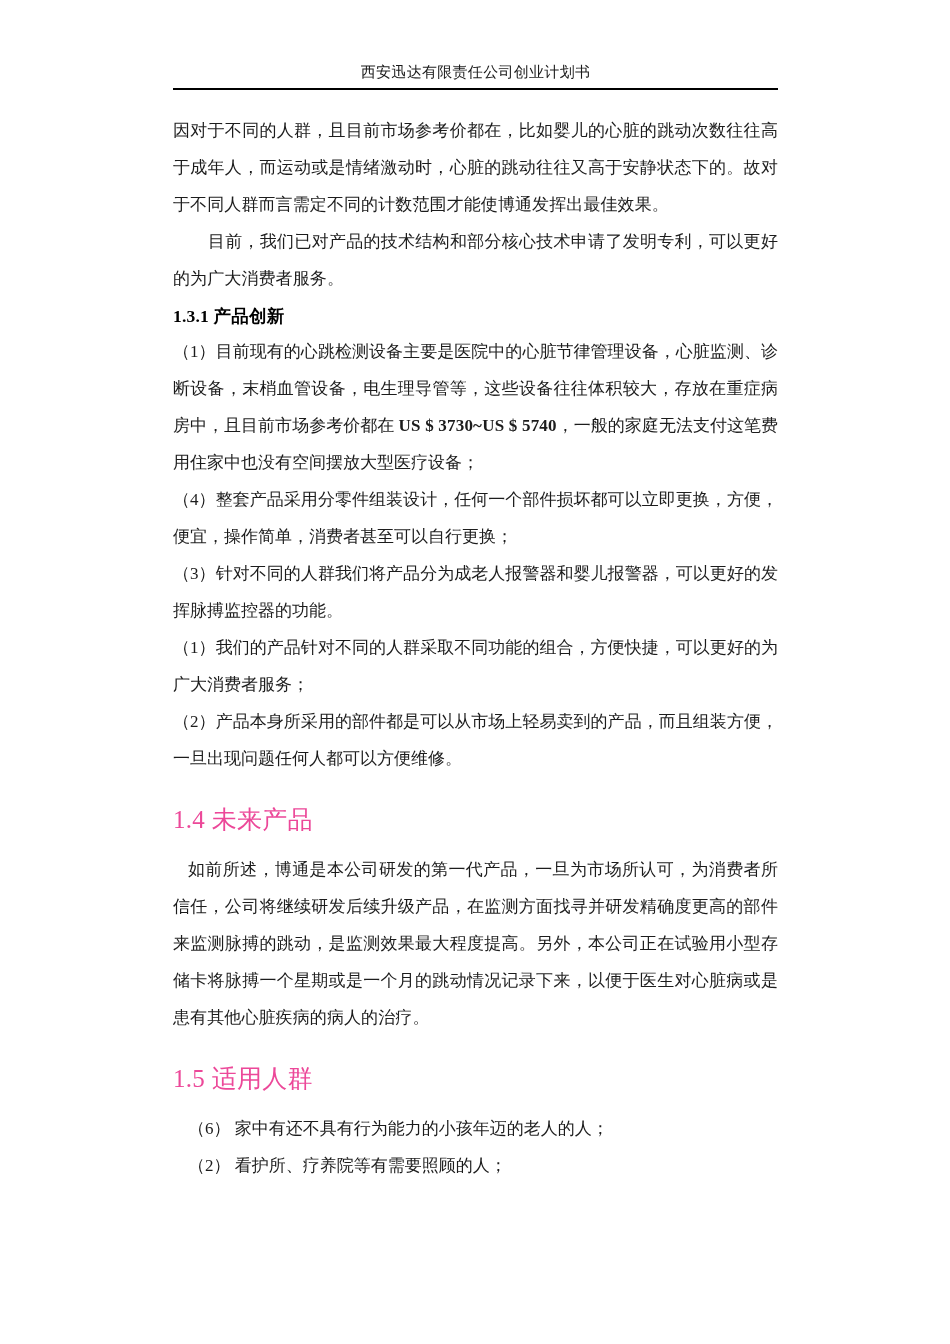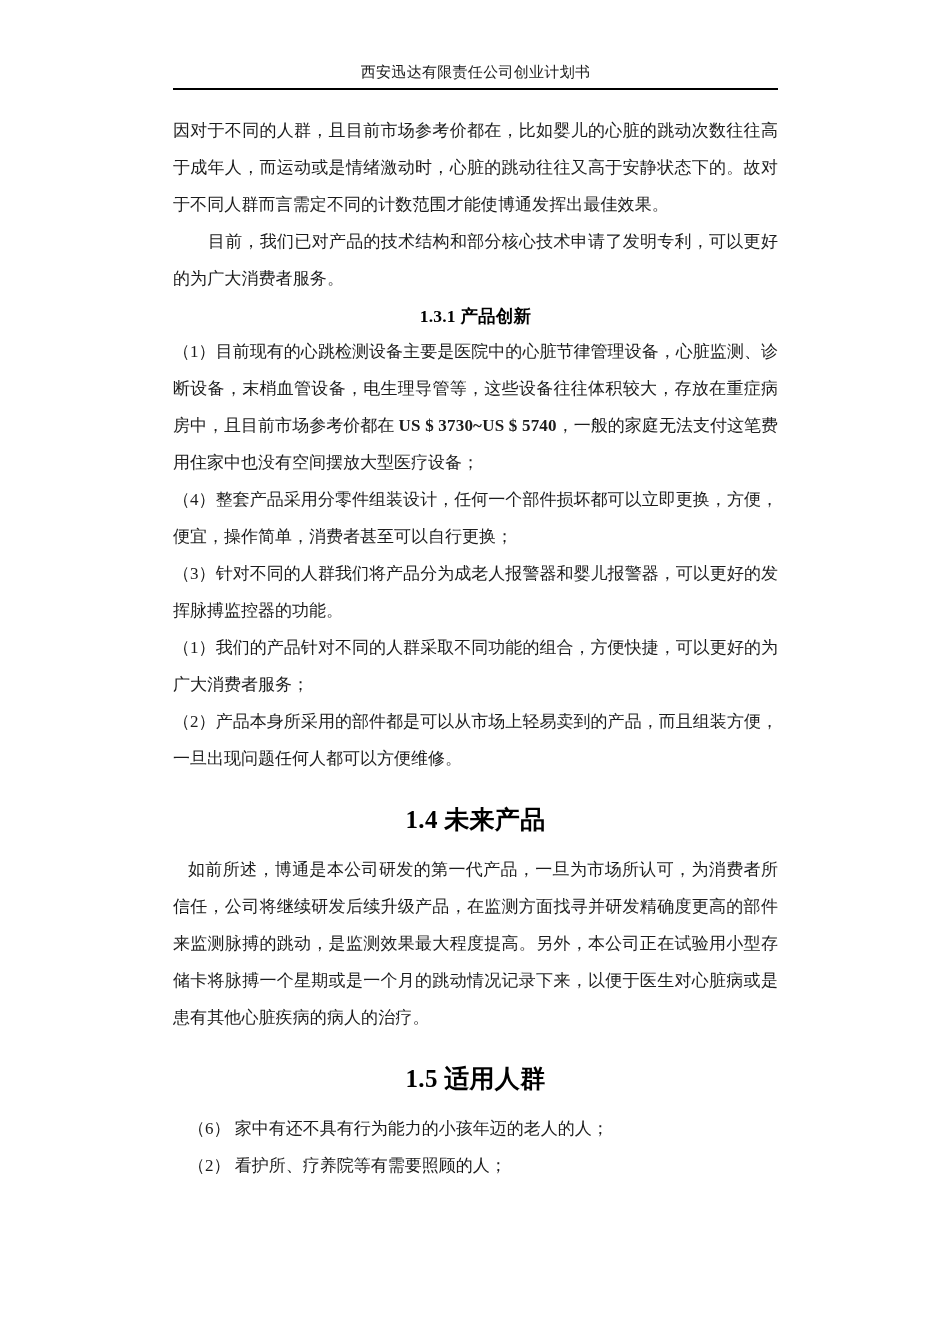--- a/index.html
+++ b/index.html
@@ -47,21 +47,20 @@
   .content {
     position: absolute;
     left: 173px;
     top: 112px;
     width: 605px;
   }
 
   p, h2, h3 {
     margin: 0;
     padding: 0;
-    text-align: center;
   }
 
   .para {
     font-size: 17px;
     line-height: 37px;
     color: #1c1c1c;
     text-align: justify;
     text-justify: inter-ideograph;
     letter-spacing: 0.1px;
   }
@@ -79,23 +78,23 @@
     font-weight: bold;
     line-height: 34px;
     color: #000000;
     letter-spacing: 0.2px;
   }
   .h-minor.nudge { padding-left: 4px; }
 
   
   .h-major {
     font-size: 25px;
-    font-weight: bold;
+    font-weight: normal;
     line-height: 46px;
-    color: #000000;
+    color: #ec4899;
     letter-spacing: 0.3px;
   }
 
   .sp-before-major { margin-top: 20px; }
   .sp-after-major  { margin-top: 8px; }
   .sp-before-minor { margin-top: 2px; }
 
   .list-item {
     font-size: 17px;
     line-height: 37px;

